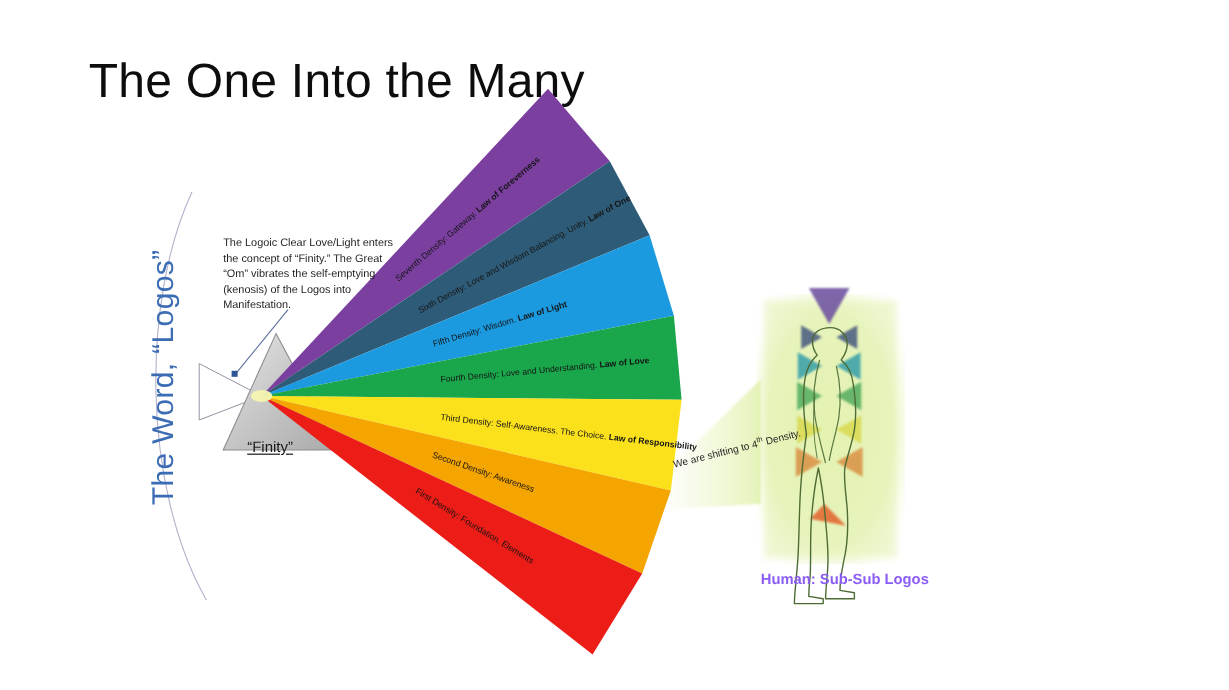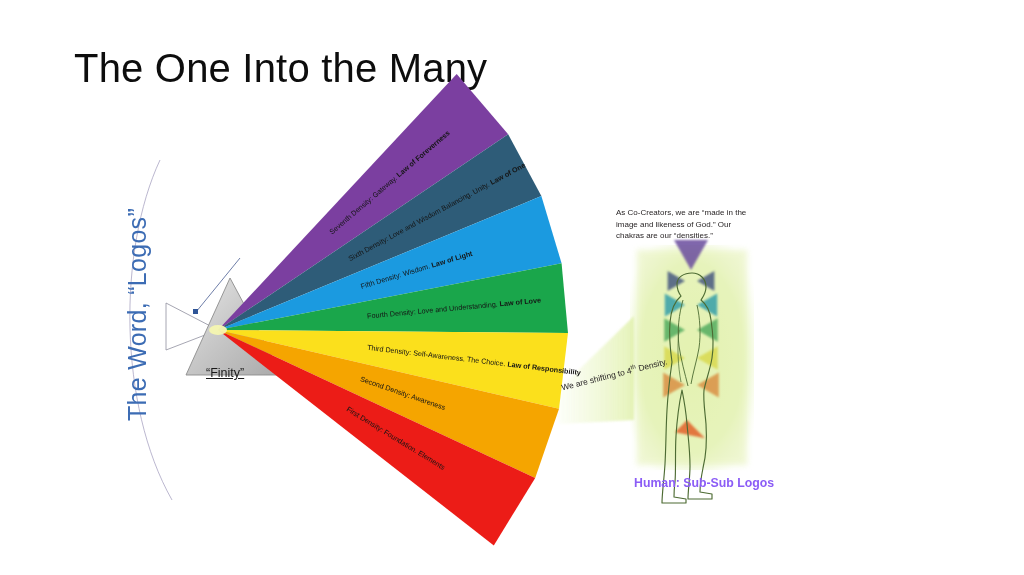--- a/index.html
+++ b/index.html
@@ -210,19 +210,19 @@
                  C 678 292 677 288 677 284
                  C 677 277 684 273 692 273 Z" fill="none" stroke="#4d6b33" stroke-width="1.15" stroke-linejoin="round"></path>
 
         <path d="M 697 305 C 700 318 701 334 699 348 C 697 360 693 372 691 384" fill="none" stroke="#4d6b33" stroke-width="1" opacity="0.9"></path>
         <path d="M 683 300 C 679 314 677 330 679 346 C 681 360 685 374 688 386" fill="none" stroke="#4d6b33" stroke-width="1" opacity="0.9"></path>
         <path d="M 679 330 C 677 348 678 366 681 382" fill="none" stroke="#4d6b33" stroke-width="0.9" opacity="0.8"></path>
       </g>
     </svg>
 
     <div class="logos-label">The Word, “Logos”</div>
+    <div class="logoic-text">The Logoic Clear Love/Light enters the concept of “Finity.” The Great “Om” vibrates the self-emptying (kenosis) of the Logos into Manifestation.</div>
     <div class="finity-label">“Finity”</div>
-    <div class="cocreator-text">As Co-Creators, we are “made in the image and likeness of God.” Our chakras are our “densities.”</div>
     <div class="shift-label"><span>We are shifting to 4</span><sup>th</sup><span> Density.</span></div>
     <div class="human-caption">Human: Sub-Sub Logos</div>
 
   </div>
 </div>
 
 </body></html>

